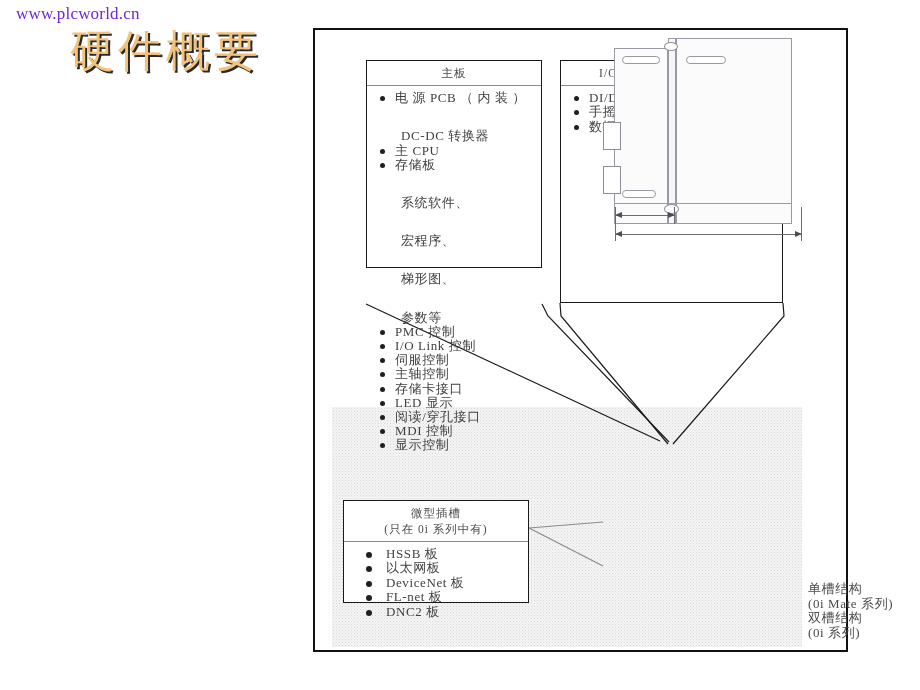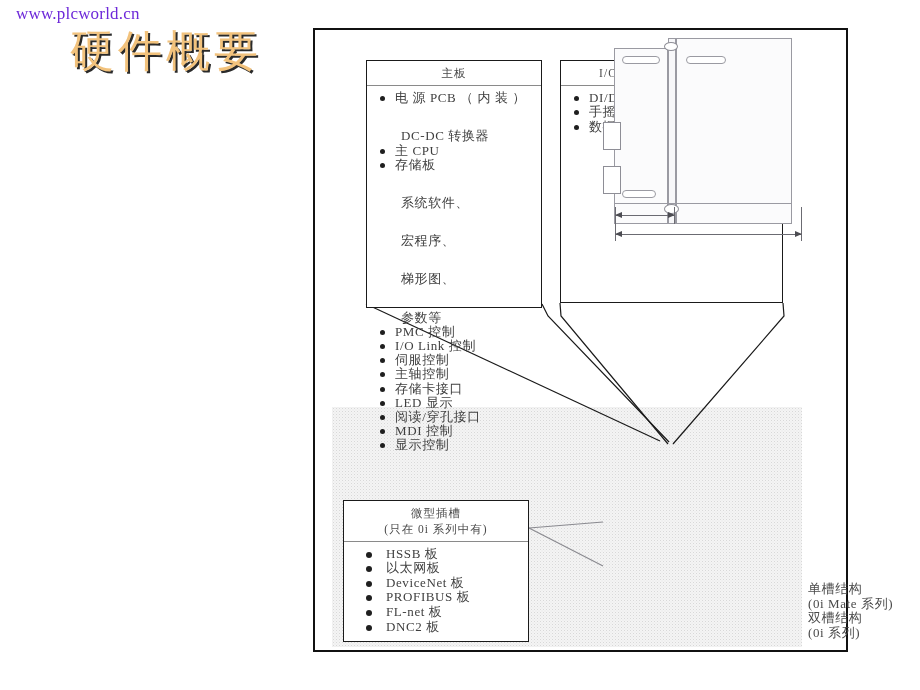--- a/index.html
+++ b/index.html
@@ -109,29 +109,29 @@
     background: #1f1f1f;
   }
   .spec-list li.sub {
     padding-left: 28px;
     margin-top: 24px;
   }
 
   
   #main-board-box {
     left: 51px;  top: 30px;
-    width: 176px; height: 248px;
+    width: 176px; height: 208px;
   }
   #io-board-box {
     left: 245px; top: 30px;
     width: 223px; height: 243px;
   }
   #micro-slot-box {
     left: 28px; top: 470px;
-    width: 186px; height: 142px;
+    width: 186px; height: 103px;
   }
   #micro-slot-box .spec-title { line-height: 1.42; padding: 4px 2px 3px; }
   #micro-slot-box .spec-list li { padding-left: 36px; line-height: 14.6px; }
   #micro-slot-box .spec-list li.bulleted::before { left: 16px; width: 6px; height: 6px; }
 
   
   #cabinet {
     position: absolute;
     left: 299px;
     top: 8px;
@@ -284,21 +284,20 @@
 
   <div class="spec-box" id="micro-slot-box">
     <div class="spec-title two-line">
       <div>微型插槽</div>
       <div>(只在 0i 系列中有)</div>
     </div>
     <ul class="spec-list">
       <li class="bulleted">HSSB 板</li>
       <li class="bulleted">以太网板</li>
       <li class="bulleted">DeviceNet 板</li>
-      <li class="bulleted">PROFIBUS  板</li>
       <li class="bulleted">FL-net  板</li>
       <li class="bulleted">DNC2 板</li>
     </ul>
   </div>
 
   <div id="cabinet">
     <div class="cab-outline" id="cab-left-panel"></div>
     <div class="cab-outline" id="cab-right-panel"></div>
     <div class="cab-outline" id="cab-mid-panel"></div>
     <div class="cab-outline" id="cab-base"></div>

